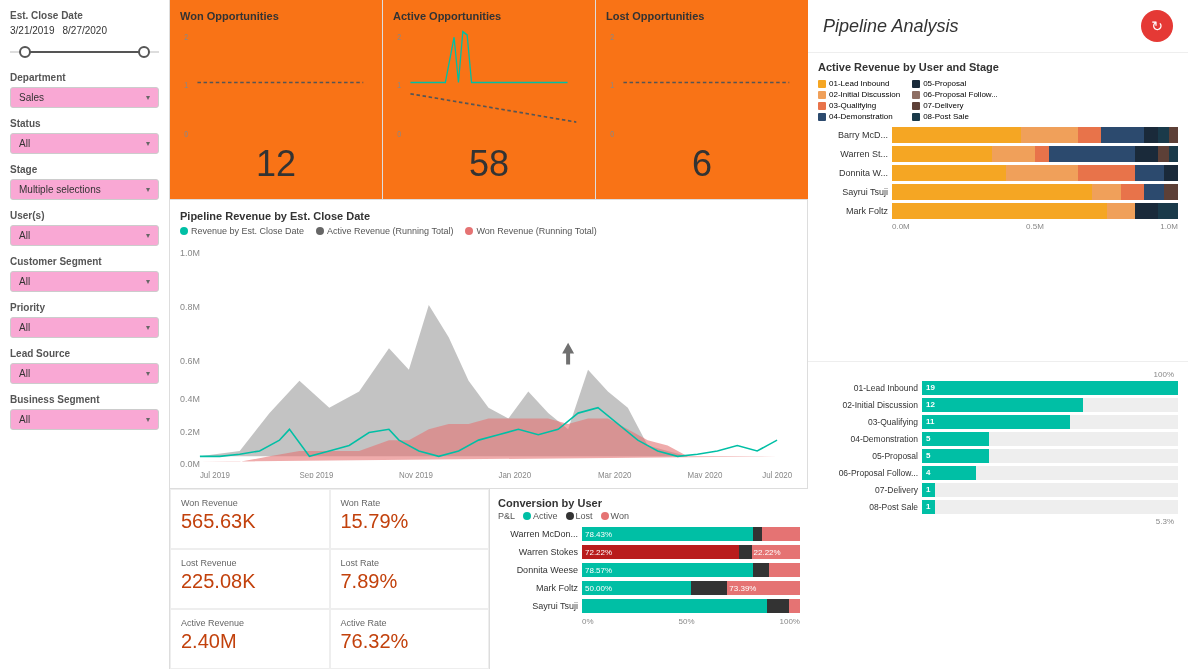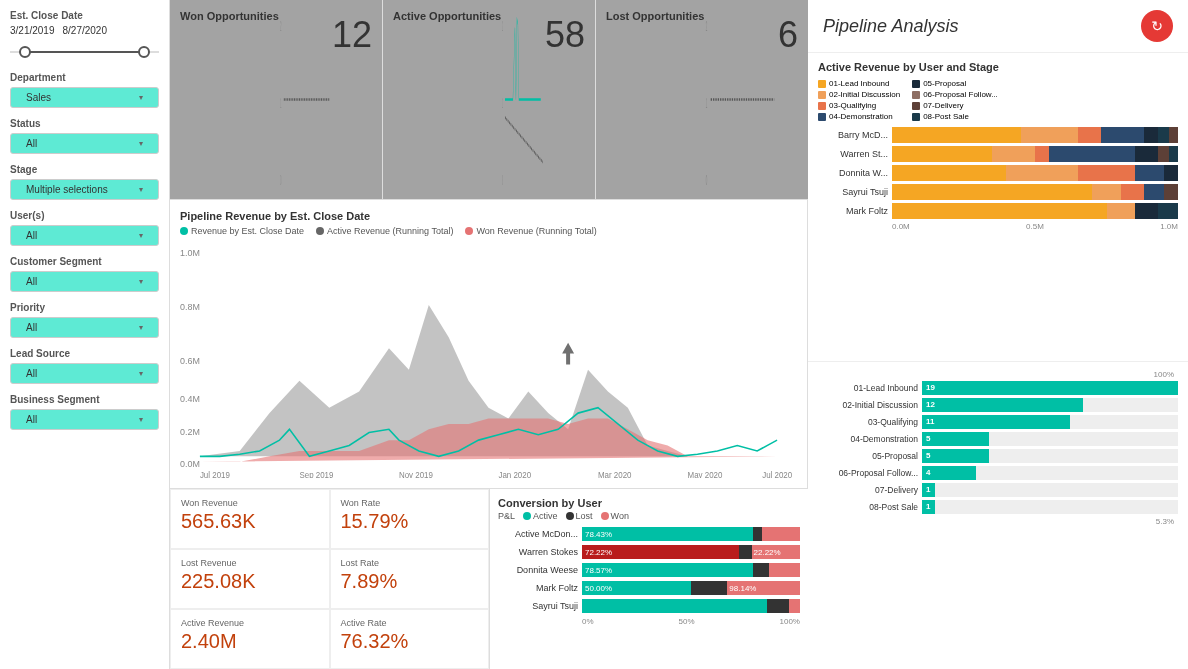--- a/index.html
+++ b/index.html
@@ -11,30 +11,30 @@
     .left-panel { width: 170px; background: #fff; padding: 10px; border-right: 1px solid #ddd; flex-shrink: 0; }
     .filter-section { margin-bottom: 10px; }
     .filter-label { font-size: 10px; color: #555; font-weight: 600; margin-bottom: 4px; }
     .date-range { font-size: 10px; color: #333; display: flex; gap: 8px; margin-bottom: 6px; }
     .slider-container { position: relative; height: 20px; margin-bottom: 4px; }
     .slider-track { position: absolute; top: 50%; height: 2px; background: #ddd; width: 100%; transform: translateY(-50%); }
     .slider-fill { position: absolute; top: 50%; height: 2px; background: #555; width: 80%; left: 10%; transform: translateY(-50%); }
     .slider-thumb { position: absolute; top: 50%; width: 12px; height: 12px; background: #fff; border: 2px solid #555; border-radius: 50%; transform: translate(-50%, -50%); }
     .thumb-left { left: 10%; }
     .thumb-right { left: 90%; }
-    .filter-dropdown { width: 100%; border: 1px solid #ccc; border-radius: 3px; padding: 4px 15px; font-size: 10px; color: #333; background: #5eead4; display: flex; justify-content: space-between; align-items: center; cursor: pointer; margin-top: 2px; }
+    .filter-dropdown { width: 100%; border: 1px solid #ccc; border-radius: 3px; padding: 4px 8px; font-size: 10px; color: #333; background: #f9a8d4; display: flex; justify-content: space-between; align-items: center; cursor: pointer; margin-top: 2px; }
     .filter-dropdown .arrow { color: #666; font-size: 8px; }
     
     
     .main-content { flex: 1; display: flex; flex-direction: column; overflow: hidden; }
     
     
     .top-row { display: flex; height: 200px; border-bottom: 1px solid #ddd; }
     
-    .kpi-card { flex: 1; background: #a3a3a3; border-right: 1px solid #ddd; padding: 10px; display: flex; }
+    .kpi-card { flex: 1; background: #f97316; border-right: 1px solid #ddd; padding: 10px; display: flex; flex-direction: column; }
     .kpi-title { font-size: 11px; color: #333; font-weight: 600; margin-bottom: 4px; }
     .kpi-chart { flex: 1; position: relative; }
     .kpi-number { font-size: 36px; font-weight: 300; color: #333; text-align: center; padding: 4px 0; }
     
     .chart-area { flex: 1; background: #fff; border-right: 1px solid #ddd; padding: 10px; display: flex; flex-direction: column; }
     .chart-title { font-size: 11px; color: #333; font-weight: 600; margin-bottom: 4px; }
     .legend { display: flex; gap: 12px; margin-bottom: 4px; font-size: 9px; color: #555; flex-wrap: wrap; }
     .legend-item { display: flex; align-items: center; gap: 3px; }
     .legend-dot { width: 8px; height: 8px; border-radius: 50%; }
     
@@ -304,21 +304,21 @@
             </span>
             <span style="display:flex;align-items:center;gap:2px;">
               <span style="width:8px;height:8px;background:#333;border-radius:50%;display:inline-block;"></span> Lost
             </span>
             <span style="display:flex;align-items:center;gap:2px;">
               <span style="width:8px;height:8px;background:#e57373;border-radius:50%;display:inline-block;"></span> Won
             </span>
           </div>
 
           <div class="conv-row">
-            <div class="conv-name">Active McDon...</div>
+            <div class="conv-name">Warren McDon...</div>
             <div class="conv-bar-container">
               <div style="width:78.43%;background:#00bfa5;height:100%;display:flex;align-items:center;">
                 <span style="font-size:8px;color:#fff;padding-left:3px;">78.43%</span>
               </div>
               <div style="width:4%;background:#333;height:100%;"></div>
               <div style="width:17.57%;background:#e57373;height:100%;"></div>
             </div>
           </div>
 
           <div class="conv-row">
@@ -346,21 +346,21 @@
           </div>
 
           <div class="conv-row">
             <div class="conv-name">Mark Foltz</div>
             <div class="conv-bar-container">
               <div style="width:50%;background:#00bfa5;height:100%;display:flex;align-items:center;">
                 <span style="font-size:8px;color:#fff;padding-left:3px;">50.00%</span>
               </div>
               <div style="width:16.67%;background:#333;height:100%;"></div>
               <div style="width:33.33%;background:#e57373;height:100%;display:flex;align-items:center;">
-                <span style="font-size:8px;color:#fff;padding-left:2px;">98.14%</span>
+                <span style="font-size:8px;color:#fff;padding-left:2px;">73.39%</span>
               </div>
             </div>
           </div>
 
           <div class="conv-row">
             <div class="conv-name">Sayrui Tsuji</div>
             <div class="conv-bar-container">
               <div style="width:85%;background:#00bfa5;height:100%;"></div>
               <div style="width:10%;background:#333;height:100%;"></div>
               <div style="width:5%;background:#e57373;height:100%;"></div>

